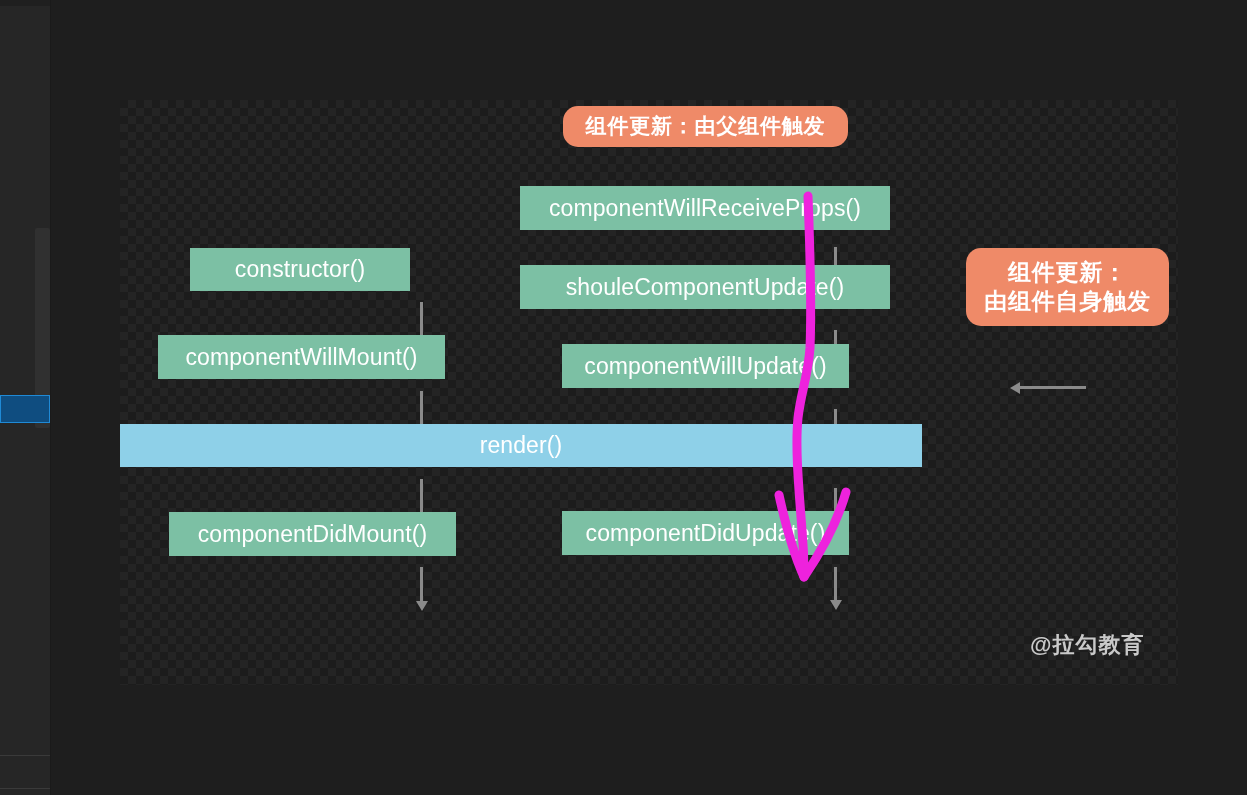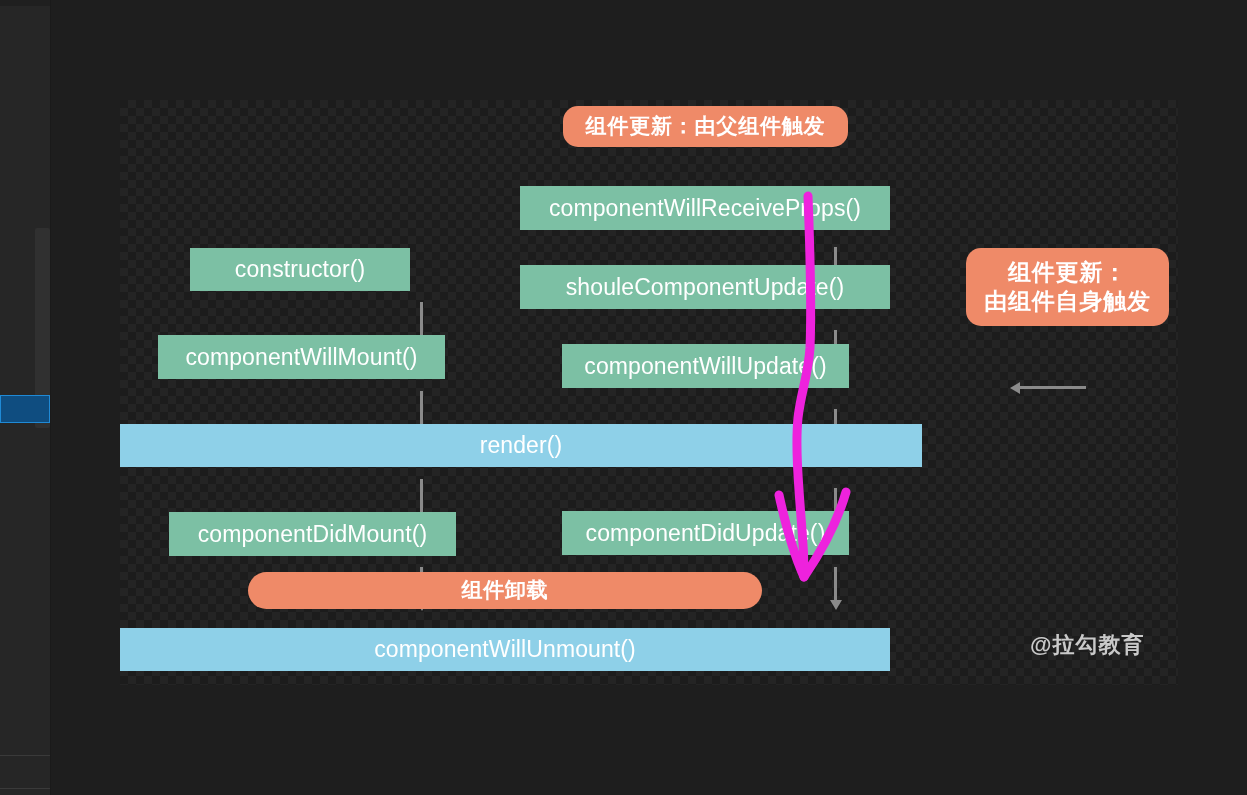--- a/index.html
+++ b/index.html
@@ -193,23 +193,21 @@
 
     <div class="node green code" style="left:442px; top:244px; width:287px; height:44px;">componentWillUpdate()</div>
 
     <div class="node green code" style="left:442px; top:411px; width:287px; height:44px;">componentDidUpdate()</div>
 
     <div class="node orange cjk-s" style="left:846px; top:148px; width:203px; height:78px;">组件更新：
 由组件自身触发</div>
 
     <div class="node blue code" style="left:0px; top:324px; width:802px; height:43px;">render()</div>
 
-    <div class="node pill cjk" style="left:128px; top:472px; width:514px; height:37px;">组件卸载</div>
-
-    <div class="node blue code" style="left:0px; top:528px; width:770px; height:43px;">componentWillUnmount()</div>
+
 
     <svg id="magenta-annotation" viewBox="0 0 1058 585">
       <path d="M 688,96 C 690,150 692,200 690,248 C 688,276 681,292 678,318 C 675,348 679,390 682,430 C 684,452 684,466 684,476" fill="none" stroke="#ee22dd" stroke-width="9" stroke-linecap="round" stroke-linejoin="round"></path>
       <path d="M 659,395 C 664,418 672,450 684,477" fill="none" stroke="#ee22dd" stroke-width="9" stroke-linecap="round" stroke-linejoin="round"></path>
       <path d="M 726,392 C 718,420 701,452 684,477" fill="none" stroke="#ee22dd" stroke-width="9" stroke-linecap="round" stroke-linejoin="round"></path>
     </svg>
 
     <div id="watermark">@拉勾教育</div>
 
   </div>

